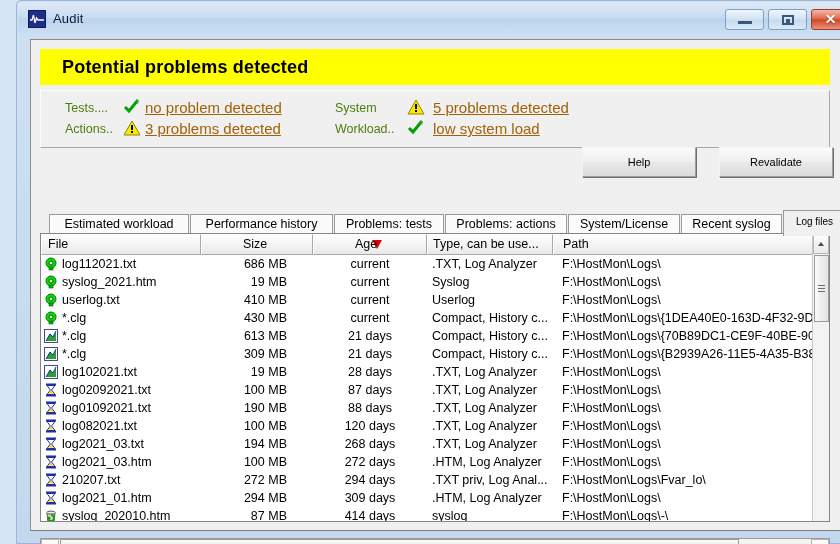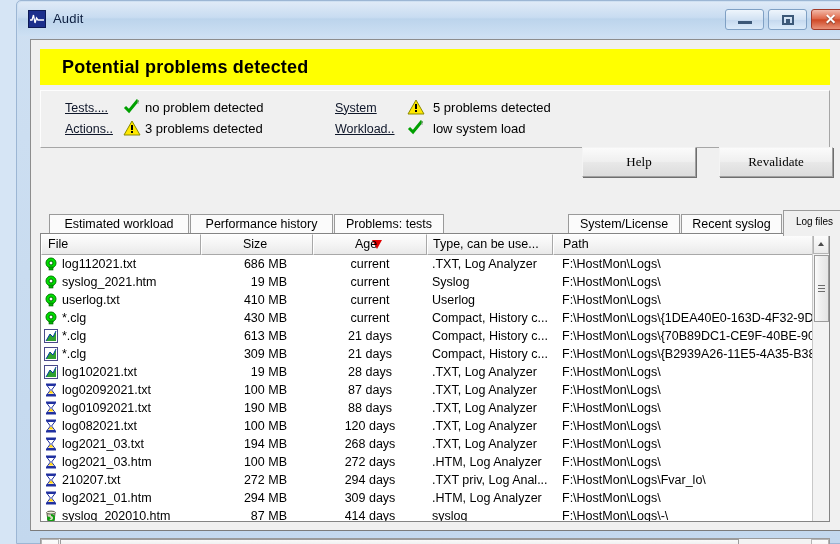--- a/index.html
+++ b/index.html
@@ -143,44 +143,45 @@
     display: grid;
     grid-template-columns: 58px 22px auto;
     grid-row-gap: 4px;
     align-items: center;
     font-size: 12.5px;
   }
   .stat-grid.right {
     left: 294px;
     grid-template-columns: 72px 26px auto;
   }
-  .stat-label { color: #0f172a; white-space: nowrap; text-decoration: underline; }
+  .stat-label { color: #4d7c0f; white-space: nowrap; }
   .stat-icon { width: 20px; height: 17px; position: relative; }
   .stat-link {
-    color: #000000;
-    font-size: 13px;
+    color: #a16207;
+    text-decoration: underline;
+    font-size: 15px;
     white-space: nowrap;
     cursor: pointer;
   }
   
   .ico-check { display:block; }
   
   .ico-warn { display:block; }
 
   .btn {
     position: absolute;
     width: 114px; height: 30px;
     box-sizing: border-box;
     background: linear-gradient(to bottom, #fbfbfb 0%, #efefef 48%, #e8e8e8 52%, #dcdcdc 100%);
     border: 1px solid #a0a0a0;
     border-top-color: #f4f4f4;
     border-left-color: #f4f4f4;
     box-shadow: 1px 1px 0 #6e6e6e;
-    font-family: Liberation Serif, serif;
-    font-size: 13px;
+    font-family: Liberation Sans, sans-serif;
+    font-size: 11px;
     color: #000;
     cursor: default;
   }
   .btn-help { left: 551px; top: 107px; }
   .btn-reval { left: 688px; top: 107px; }
 
   
   .tabstrip {
     position: absolute;
     left: 9px; top: 170px;
@@ -426,20 +427,21 @@
         </div>
       </div>
 
       <button class="btn btn-help">Help</button>
       <button class="btn btn-reval">Revalidate</button>
 
       <div class="tabstrip">
         <div class="tab" style="left:9px;width:140px;"><span>Estimated workload</span></div>
         <div class="tab" style="left:150px;width:143px;text-align:center;"><span>Performance history</span></div>
         <div class="tab" style="left:294px;width:110px;"><span>Problems: tests</span></div>
+        <div class="tab" style="left:405px;width:122px;"><span>Problems: actions</span></div>
         <div class="tab" style="left:528px;width:112px;"><span>System/License</span></div>
         <div class="tab" style="left:641px;width:101px;"><span>Recent syslog</span></div>
         <div class="tab active" style="left:743px;width:63px;"><span>Log files</span></div>
       </div>
 
       <div class="listbox">
 
         <div class="lv-header">
           <div class="hcell" style="width:160px;">
             <span class="lbl" style="left:6px;">File</span>

